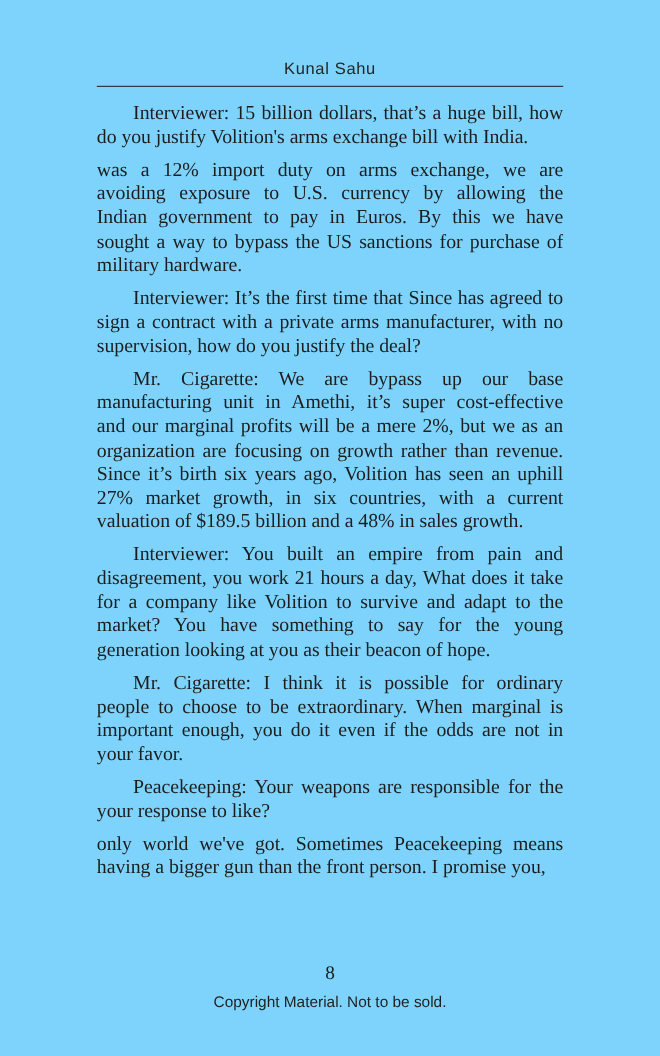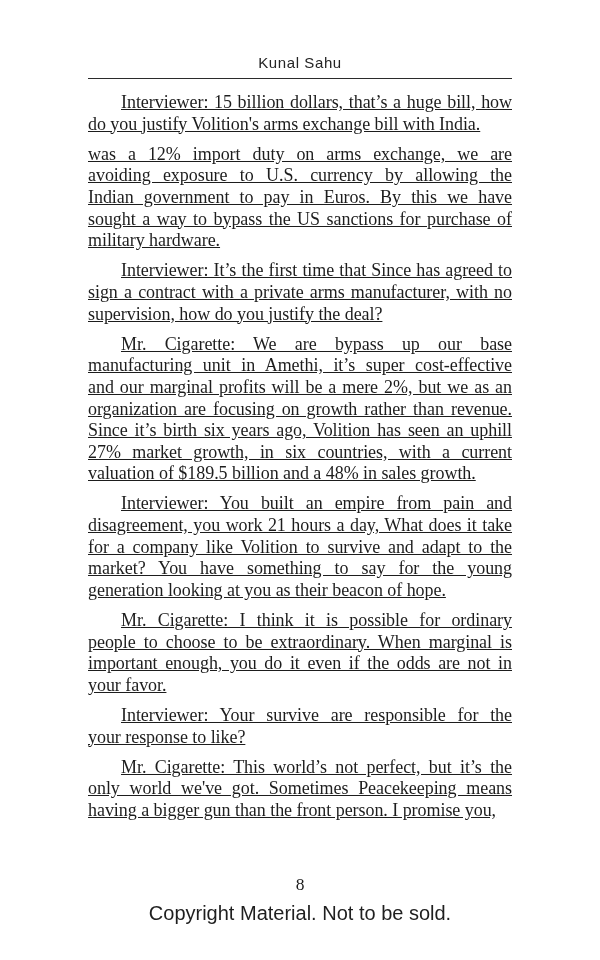--- a/index.html
+++ b/index.html
@@ -5,21 +5,21 @@
   html, body {
     margin: 0;
     padding: 0;
     background: #e8e8e8;
   }
   .page {
     position: relative;
     width: 600px;
     height: 960px;
     margin: 0 auto;
-    background: #ffffff;
+    background: #7dd3fc;
     overflow: hidden;
     font-family: "Liberation Serif", serif;
     color: #1d1d1d;
   }
   .running-head {
     position: absolute;
     top: 54px;
     left: 88px;
     right: 88px;
     text-align: center;
@@ -42,21 +42,20 @@
     top: 92px;
     left: 88px;
     width: 424px;
     font-size: 18px;
     line-height: 21.6px;
     letter-spacing: -0.05px;
     overflow: hidden;
   }
   .para {
     margin: 0 0 8.6px 0;
-    text-decoration: underline;
   }
   .para .line {
     text-align: justify;
     text-align-last: justify;
     white-space: nowrap;
     overflow: hidden;
   }
   .para .line.first {
     text-indent: 33px;
   }
@@ -73,21 +72,21 @@
     font-size: 17.5px;
     color: #1d1d1d;
   }
   .copyright-notice {
     position: absolute;
     top: 902px;
     left: 0;
     right: 0;
     text-align: center;
     font-family: "Liberation Sans", sans-serif;
-    font-size: 20px;
+    font-size: 14px;
     color: #1f1f1f;
   }
 </style>
 </head>
 <body>
 
 <div class="page">
 
   <div class="running-head">Kunal Sahu</div>
 
@@ -126,25 +125,24 @@
         <div class="line">market? You have something to say for the young</div>
         <div class="line last">generation looking at you as their beacon of hope.</div>
       </div>
       <div class="para">
         <div class="line first">Mr. Cigarette: I think it is possible for ordinary</div>
         <div class="line">people to choose to be extraordinary. When marginal is</div>
         <div class="line">important enough, you do it even if the odds are not in</div>
         <div class="line last">your favor.</div>
       </div>
       <div class="para">
-        <div class="line first">Interviewer: Your survive are responsible for the</div>
+        <div class="line first">Peacekeeping: Your weapons are responsible for the</div>
         <div class="line last">your response to like?</div>
       </div>
       <div class="para">
-        <div class="line first">Mr. Cigarette: This world’s not perfect, but it’s the</div>
         <div class="line">only world we've got. Sometimes Peacekeeping means</div>
         <div class="line last">having a bigger gun than the front person. I promise you,</div>
       </div>
     </div>
 
   <div class="page-number">8</div>
 
   <div class="copyright-notice">Copyright Material. Not to be sold.</div>
 
 </div>

